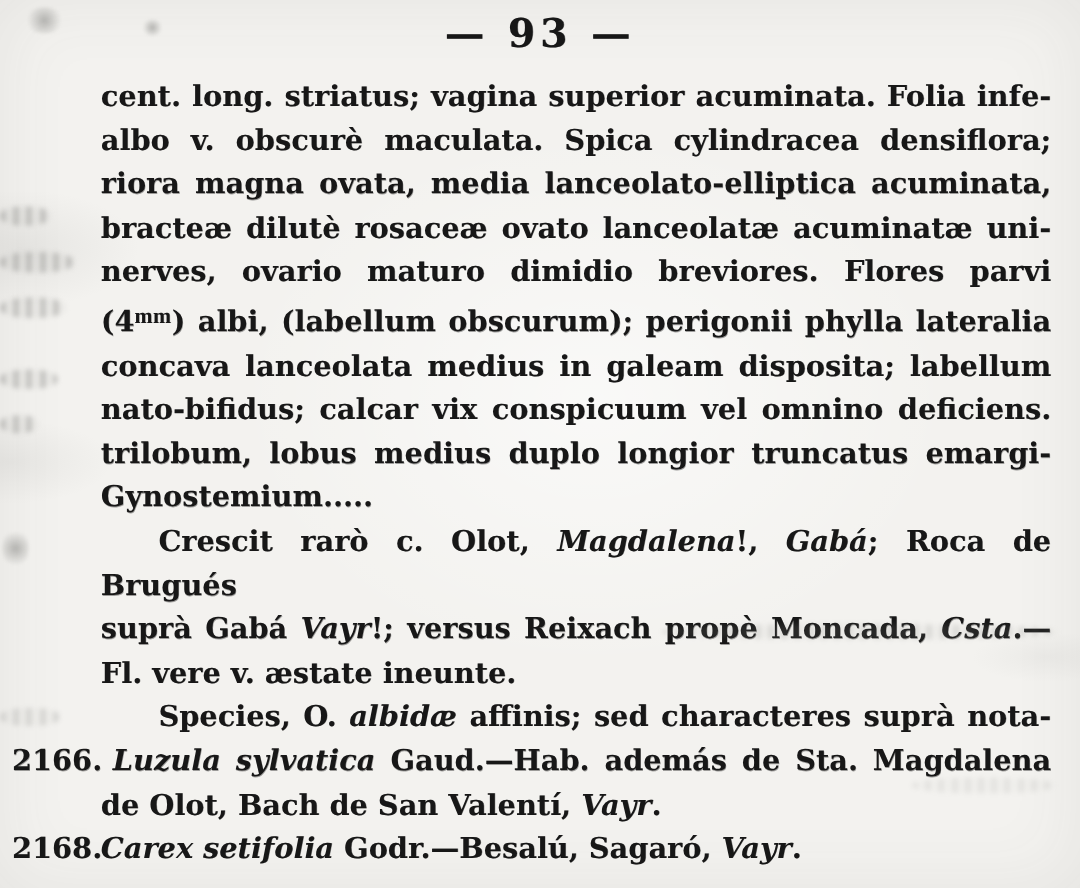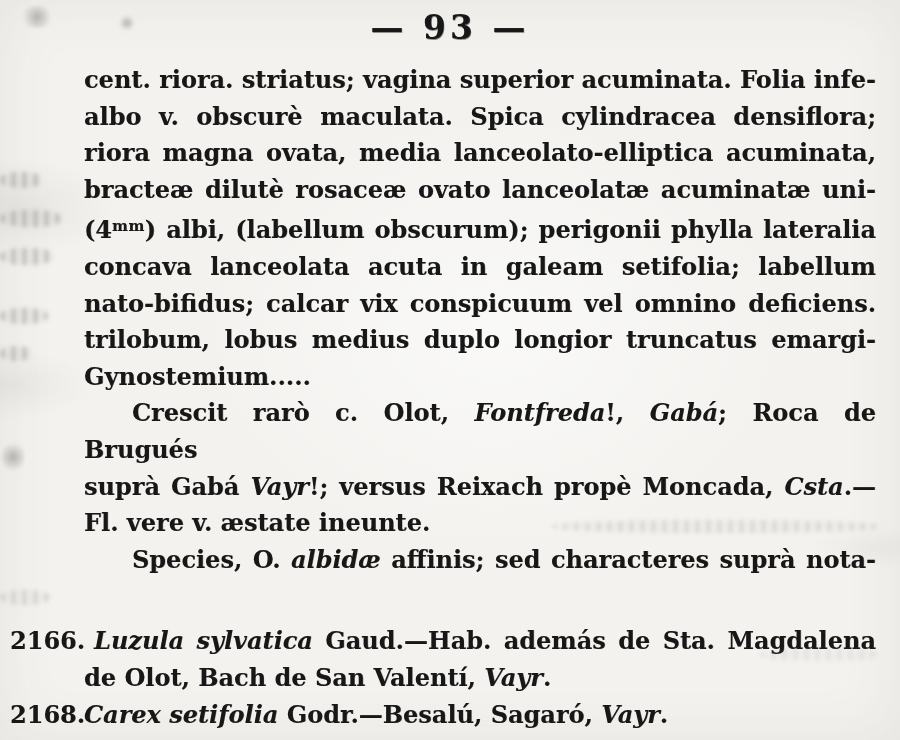--- a/index.html
+++ b/index.html
@@ -39,31 +39,32 @@
     text-shadow:0.4px 0.4px 0 rgba(25,25,25,.4);
   }
   .line{white-space:normal;}
   .line.justify{
     text-align:justify;
     text-align-last:justify;
     text-justify:inter-word;
   }
   .line.indent{text-indent:48px;}
   .line.entry{position:relative;}
-  .line.entry.justify{text-indent:10px;margin-top:45px;}
+  .line.entry.justify{text-indent:10px;}
   .entry-number{
     position:absolute;
     left:-74px;top:0;
     text-indent:0;
   }
   .it{font-style:italic;}
   .sup{
-    font-size:15px;
+    font-size:18px;
     vertical-align:7px;
     letter-spacing:0.5px;
+    font-family:Liberation Serif, serif;
   }
   
   .smudge{
     position:absolute;
     filter:blur(2.2px);
     background:repeating-linear-gradient(90deg,
       rgba(125,125,122,.38) 0 5px,
       rgba(190,190,186,.14) 5px 11px);
     border-radius:45%;
   }
@@ -75,30 +76,31 @@
   }
 </style>
 </head>
 <body>
 
 <div class="page">
 
   <div class="page-number">— 93 —</div>
 
   <div class="text-block">
-      <div class="line justify"><span>cent. riora. striatus; vagina superior acuminata. Folia infe-</span></div>
+      <div class="line justify"><span>cent. long. striatus; vagina superior acuminata. Folia infe-</span></div>
       <div class="line justify"><span>albo v. obscurè maculata. Spica cylindracea densiflora;</span></div>
       <div class="line justify"><span>riora magna ovata, media lanceolato-elliptica acuminata,</span></div>
       <div class="line justify"><span>bracteæ dilutè rosaceæ ovato lanceolatæ acuminatæ uni-</span></div>
+      <div class="line justify"><span>nerves, ovario maturo dimidio breviores. Flores parvi</span></div>
       <div class="line justify"><span>(4</span><span class="sup">mm</span><span>) albi, (labellum obscurum); perigonii phylla lateralia</span></div>
-      <div class="line justify"><span>concava lanceolata acuta in galeam setifolia; labellum</span></div>
+      <div class="line justify"><span>concava lanceolata medius in galeam disposita; labellum</span></div>
       <div class="line justify"><span>nato-bifidus; calcar vix conspicuum vel omnino deficiens.</span></div>
       <div class="line justify"><span>trilobum, lobus medius duplo longior truncatus emargi-</span></div>
       <div class="line"><span>Gynostemium.....</span></div>
-      <div class="line justify indent"><span>Crescit rarò c. Olot, </span><span class="it">Fontfreda</span><span>!, </span><span class="it">Gabá</span><span>; Roca de Brugués</span></div>
+      <div class="line justify indent"><span>Crescit rarò c. Olot, </span><span class="it">Magdalena</span><span>!, </span><span class="it">Gabá</span><span>; Roca de Brugués</span></div>
       <div class="line justify"><span>suprà Gabá </span><span class="it">Vayr</span><span>!; versus Reixach propè Moncada, </span><span class="it">Csta</span><span>.—</span></div>
       <div class="line"><span>Fl. vere v. æstate ineunte.</span></div>
       <div class="line justify indent"><span>Species, O. </span><span class="it">albidæ</span><span> affinis; sed characteres suprà nota-</span></div>
       <div class="line justify entry"><span class="entry-number">2166.</span><span class="it">Luzula sylvatica</span><span> Gaud.—Hab. además de Sta. Magdalena</span></div>
       <div class="line"><span>de Olot, Bach de San Valentí, </span><span class="it">Vayr</span><span>.</span></div>
       <div class="line entry"><span class="entry-number">2168.</span><span class="it">Carex setifolia</span><span> Godr.—Besalú, Sagaró, </span><span class="it">Vayr</span><span>.</span></div>
     </div>
 
   <div class="speck" style="left:20px;top:6px;width:34px;height:22px;"></div>
   <div class="speck" style="left:118px;top:16px;width:18px;height:14px;"></div>

